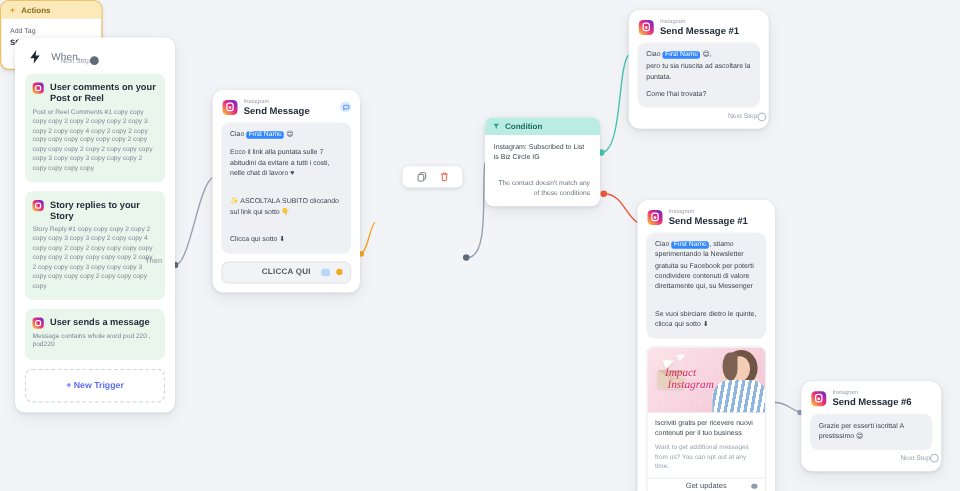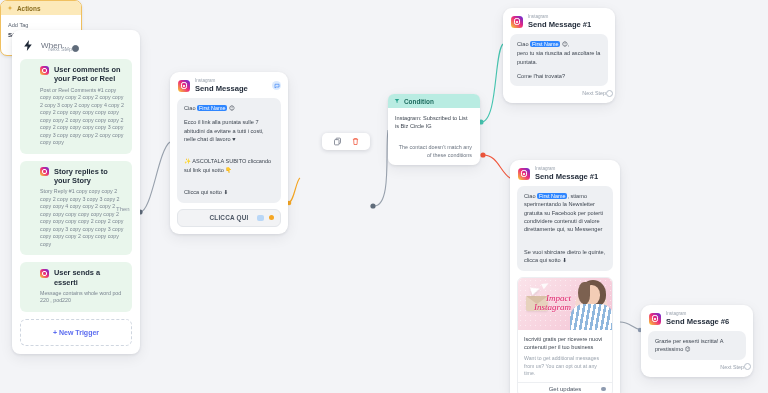--- a/index.html
+++ b/index.html
@@ -14,21 +14,21 @@
   svg.wires{position:absolute;left:0;top:0;width:768px;height:393px;pointer-events:none;}
 
   .node{position:absolute;background:#ffffff;border-radius:9px;
         box-shadow:0 1px 3px rgba(22,29,47,.10),0 4px 14px rgba(22,29,47,.07);}
 
   
   #trigger-panel{left:12px;top:30px;width:128px;padding:0 0 4px 0;border-radius:8px;}
   .when-head{display:flex;align-items:center;gap:6px;padding:9px 10px 7px 10px;}
   .bolt{width:13px;height:13px;flex:none;display:block;}
   .when-label{font-size:8px;color:#6b7280;letter-spacing:.1px;}
-  .trig-card{margin:0 8px 7px 8px;background:#e9f6ec;border-radius:6px;padding:6px 7px 7px 20px;position:relative;}
+  .trig-card{margin:0 8px 7px 8px;background:#e9f6ec;border-radius:6px;padding:6px 7px 7px 6px;position:relative;}
   .trig-top{display:flex;align-items:flex-start;gap:5px;}
   .ig-dot{width:9px;height:9px;border-radius:3px;flex:none;margin-top:.5px;
     background:linear-gradient(45deg,#f9ce34 2%,#ee2a7b 52%,#6228d7 98%);
     position:relative;}
   .ig-dot:after{content:"";position:absolute;left:2px;top:2px;width:5px;height:5px;border:.8px solid #fff;border-radius:2px;box-sizing:border-box;}
   .trig-title{font-size:7.4px;font-weight:bold;color:#1f2937;line-height:1.25;}
   .trig-sub{font-size:5.3px;color:#7a8590;line-height:1.42;margin-top:3px;word-break:break-word;}
   .new-trigger{margin:6px 8px 4px 8px;border:1px dashed #cfd6e0;border-radius:6px;
     text-align:center;padding:9px 0;font-size:7px;color:#5b6cf0;font-weight:bold;background:#fff;}
 
@@ -86,21 +86,20 @@
 
   
   #send-message-2{left:503px;top:8px;width:112px;padding-bottom:4px;}
   
   #send-message-1{left:510px;top:160px;width:110px;padding-bottom:4px;}
   .media-card{margin:6px 7px 0 7px;border-radius:6px;overflow:hidden;border:.8px solid #eceef1;background:#fff;}
   .media-img{height:52px;position:relative;
     background:
       radial-gradient(circle at 78% 52%, #f6d7d0 0 20%, rgba(246,215,208,0) 21%),
       linear-gradient(135deg,#fbe3ea 0%,#f7d2de 55%,#f3c3d4 100%);
-    text-align: right;
   }
   .media-img .dots{position:absolute;inset:0;opacity:.5;
     background-image:radial-gradient(#ffffff 0.6px, transparent 0.7px);background-size:5px 5px;}
   .envelope{position:absolute;left:8px;top:18px;width:22px;height:15px;background:#e7d2bd;border-radius:2px;
     box-shadow:0 1px 2px rgba(0,0,0,.08);}
   .envelope:after{content:"";position:absolute;left:0;top:0;border-left:11px solid transparent;border-right:11px solid transparent;border-top:8px solid #d9c0a6;}
   .plane{position:absolute;width:0;height:0;}
   .p1{left:13px;top:8px;border-left:9px solid #ffffff;border-top:4px solid transparent;border-bottom:4px solid transparent;transform:rotate(-18deg);filter:drop-shadow(0 1px 1px rgba(0,0,0,.12));}
   .p2{left:24px;top:4px;border-left:7px solid #fdfdfd;border-top:3px solid transparent;border-bottom:3px solid transparent;transform:rotate(-28deg);opacity:.9;}
   .person{position:absolute;right:0;bottom:0;width:46px;height:52px;overflow:hidden;}
@@ -171,21 +170,21 @@
       <div class="trig-top">
         <span class="ig-dot"></span>
         <span class="trig-title">Story replies to your Story</span>
       </div>
       <div class="trig-sub">Story Reply #1 copy copy copy 2 copy 2 copy copy 3 copy 3 copy 2 copy copy 4 copy copy 2 copy 2 copy copy copy copy copy copy 2 copy copy copy copy 2 copy 2 copy copy copy 3 copy copy copy 3 copy copy copy copy 2 copy copy copy copy</div>
     </div>
 
     <div class="trig-card">
       <div class="trig-top">
         <span class="ig-dot"></span>
-        <span class="trig-title">User sends a esserti</span>
+        <span class="trig-title">User sends a message</span>
       </div>
       <div class="trig-sub">Message contains whole word pod 220 , pod220</div>
     </div>
 
     <div class="new-trigger">+ New Trigger</div>
   </div>
 
   <div class="then-label">Then</div>
 
   <div class="node" id="send-message-main">

